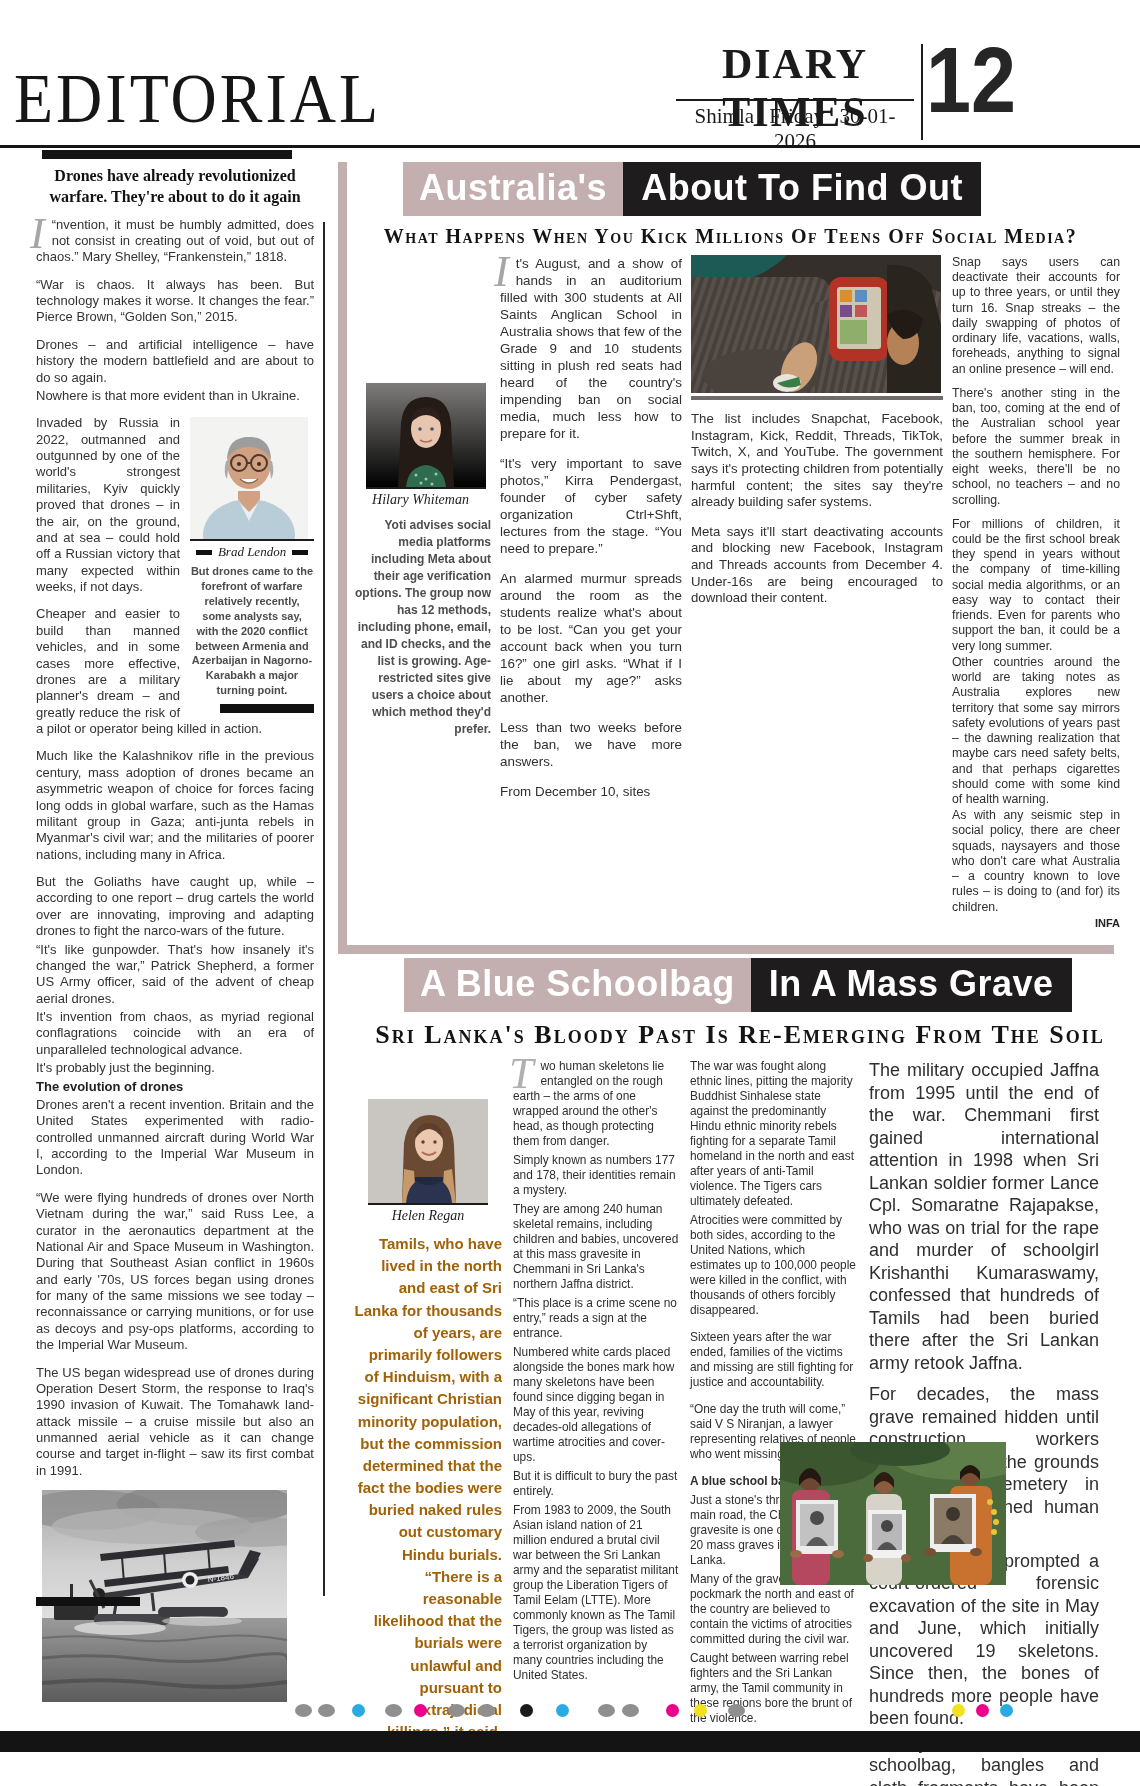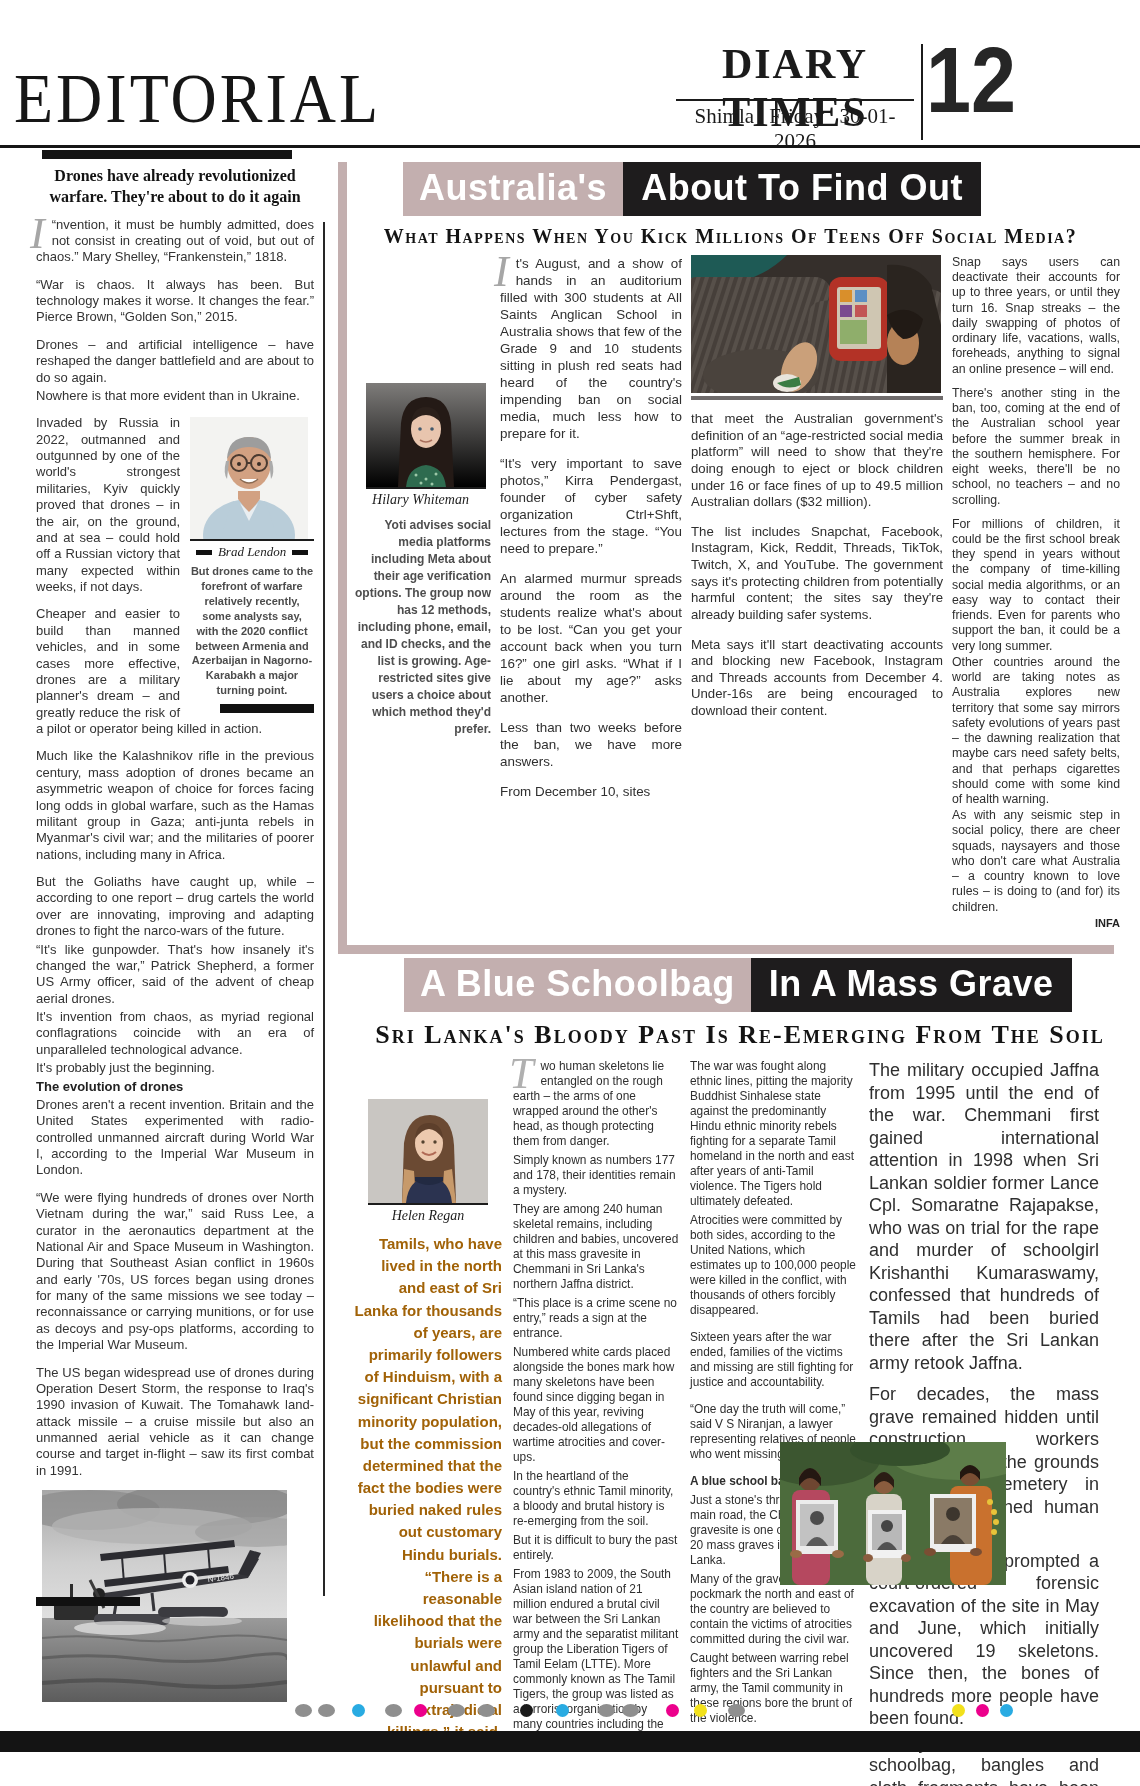--- a/index.html
+++ b/index.html
@@ -119,21 +119,21 @@
   <div class="dateline">Shimla Friday 30-01-2026</div>
   <div class="mast-vline"></div>
   <div class="page-num">12</div>
   <div class="header-rule"></div>
 
   <aside class="left-col">
     <div class="topbar"></div>
     <h2 class="drones-hl">Drones have already revolutionized warfare. They're about to do it again</h2>
     <p><span class="dc">I</span><span>“nvention, it must be humbly admitted, does not consist in creating out of void, but out of chaos.” Mary Shelley, “Frankenstein,” 1818.</span></p>
     <p>“War is chaos. It always has been. But technology makes it worse. It changes the fear.” Pierce Brown, “Golden Son,” 2015.</p>
-    <p class="tight">Drones – and artificial intelligence – have reshaped the danger battlefield and are about to do so again.</p>
+    <p class="tight">Drones – and artificial intelligence – have history the modern battlefield and are about to do so again.</p>
     <p>Nowhere is that more evident than in Ukraine.</p>
 
     <div class="figure-brad">
       <div class="photo-wrap">
         <svg viewBox="0 0 118 122" width="118" height="122">
           <rect width="118" height="122" fill="#f3f3f1"></rect>
           <ellipse cx="59" cy="118" rx="46" ry="36" fill="#b9cdd9"></ellipse>
           <path d="M30 122 L43 84 L59 92 L75 84 L88 122 Z" fill="#b9cdd9"></path>
           <path d="M48 82 L59 96 L70 82 L70 74 L48 74 Z" fill="#d2a182"></path>
           <path d="M50 86 L59 95 L68 86 L59 104 Z" fill="#e9eef1"></path>
@@ -286,21 +286,20 @@
               <rect x="164" y="35" width="12" height="12" fill="#5b8fc4"></rect>
             <rect x="149" y="50" width="12" height="12" fill="#7a4a8f"></rect>
               <rect x="164" y="50" width="12" height="12" fill="#c25555"></rect>
             <rect x="149" y="65" width="27" height="24" fill="#8fae6b"></rect>
             <path d="M196 10 Q226 8 240 30 L250 70 L250 138 L196 138 Z" fill="#2a241f"></path>
             <ellipse cx="212" cy="88" rx="16" ry="22" fill="#b58257"></ellipse>
             <path d="M196 60 Q216 48 232 64 Q228 84 212 84 Q200 76 196 60 Z" fill="#211a15"></path>
           </svg>
         </div>
         <div class="divider"></div>
-        <p>that meet the Australian government's definition of an “age-restricted social media platform” will need to show that they're doing enough to eject or block children under 16 or face fines of up to 49.5 million Australian dollars ($32 million).</p>
         <p>The list includes Snapchat, Facebook, Instagram, Kick, Reddit, Threads, TikTok, Twitch, X, and YouTube. The government says it's protecting children from potentially harmful content; the sites say they're already building safer systems.</p>
         <p>Meta says it'll start deactivating accounts and blocking new Facebook, Instagram and Threads accounts from December 4. Under-16s are being encouraged to download their content.</p>
       </div>
 
       <div class="colC">
         <p>Snap says users can deactivate their accounts for up to three years, or until they turn 16. Snap streaks – the daily swapping of photos of ordinary life, vacations, walls, foreheads, anything to signal an online presence – will end.</p>
         <p>There's another sting in the ban, too, coming at the end of the Australian school year before the summer break in the southern hemisphere. For eight weeks, there'll be no school, no teachers – and no scrolling.</p>
         <p class="tight">For millions of children, it could be the first school break they spend in years without the company of time-killing social media algorithms, or an easy way to contact their friends. Even for parents who support the ban, it could be a very long summer.</p>
         <p class="tight">Other countries around the world are taking notes as Australia explores new territory that some say mirrors safety evolutions of years past – the dawning realization that maybe cars need safety belts, and that perhaps cigarettes should come with some kind of health warning.</p>
         <p class="tight">As with any seismic step in social policy, there are cheer squads, naysayers and those who don't care what Australia – a country known to love rules – is doing to (and for) its children.</p>
@@ -336,27 +335,26 @@
         <div class="author-name">Helen Regan</div>
         <div class="author-bio">Tamils, who have lived in the north and east of Sri Lanka for thousands of years, are primarily followers of Hinduism, with a significant Christian minority population, but the commission determined that the fact the bodies were buried naked rules out customary Hindu burials. “There is a reasonable likelihood that the burials were unlawful and pursuant to extrajudicial killings,” it said.</div>
       </div>
 
       <div class="sl-col1">
         <p><span class="dc2">T</span><span>wo human skeletons lie entangled on the rough earth – the arms of one wrapped around the other's head, as though protecting them from danger.</span></p>
         <p>Simply known as numbers 177 and 178, their identities remain a mystery.</p>
         <p>They are among 240 human skeletal remains, including children and babies, uncovered at this mass gravesite in Chemmani in Sri Lanka's northern Jaffna district.</p>
         <p>“This place is a crime scene no entry,” reads a sign at the entrance.</p>
         <p>Numbered white cards placed alongside the bones mark how many skeletons have been found since digging began in May of this year, reviving decades-old allegations of wartime atrocities and cover-ups.</p>
-        <p>In the heartland of the country's ethnic Tamil minority, a bloody and brutal history is re-emerging from the soil.</p>
         <p>But it is difficult to bury the past entirely.</p>
         <p>From 1983 to 2009, the South Asian island nation of 21 million endured a brutal civil war between the Sri Lankan army and the separatist militant group the Liberation Tigers of Tamil Eelam (LTTE). More commonly known as The Tamil Tigers, the group was listed as a terrorist organization by many countries including the United States.</p>
       </div>
 
       <div class="sl-col2">
-        <p>The war was fought along ethnic lines, pitting the majority Buddhist Sinhalese state against the predominantly Hindu ethnic minority rebels fighting for a separate Tamil homeland in the north and east after years of anti-Tamil violence. The Tigers hold ultimately defeated.</p>
+        <p>The war was fought along ethnic lines, pitting the majority Buddhist Sinhalese state against the predominantly Hindu ethnic minority rebels fighting for a separate Tamil homeland in the north and east after years of anti-Tamil violence. The Tigers cars ultimately defeated.</p>
         <p class="gap">Atrocities were committed by both sides, according to the United Nations, which estimates up to 100,000 people were killed in the conflict, with thousands of others forcibly disappeared.</p>
         <p class="gap">Sixteen years after the war ended, families of the victims and missing are still fighting for justice and accountability.</p>
         <p class="gap">“One day the truth will come,” said V S Niranjan, a lawyer representing relatives of people who went missing in Jaffna.</p>
         <p class="bold-sub">A blue school bag</p>
         <p>Just a stone's throw from a main road, the Chemmani gravesite is one of more than 20 mass graves identified in Sri Lanka.</p>
         <p>Many of the gravesites that pockmark the north and east of the country are believed to contain the victims of atrocities committed during the civil war.</p>
         <p>Caught between warring rebel fighters and the Sri Lankan army, the Tamil community in these regions bore the brunt of the violence.</p>
       </div>
 
       <div class="sl-col3">

